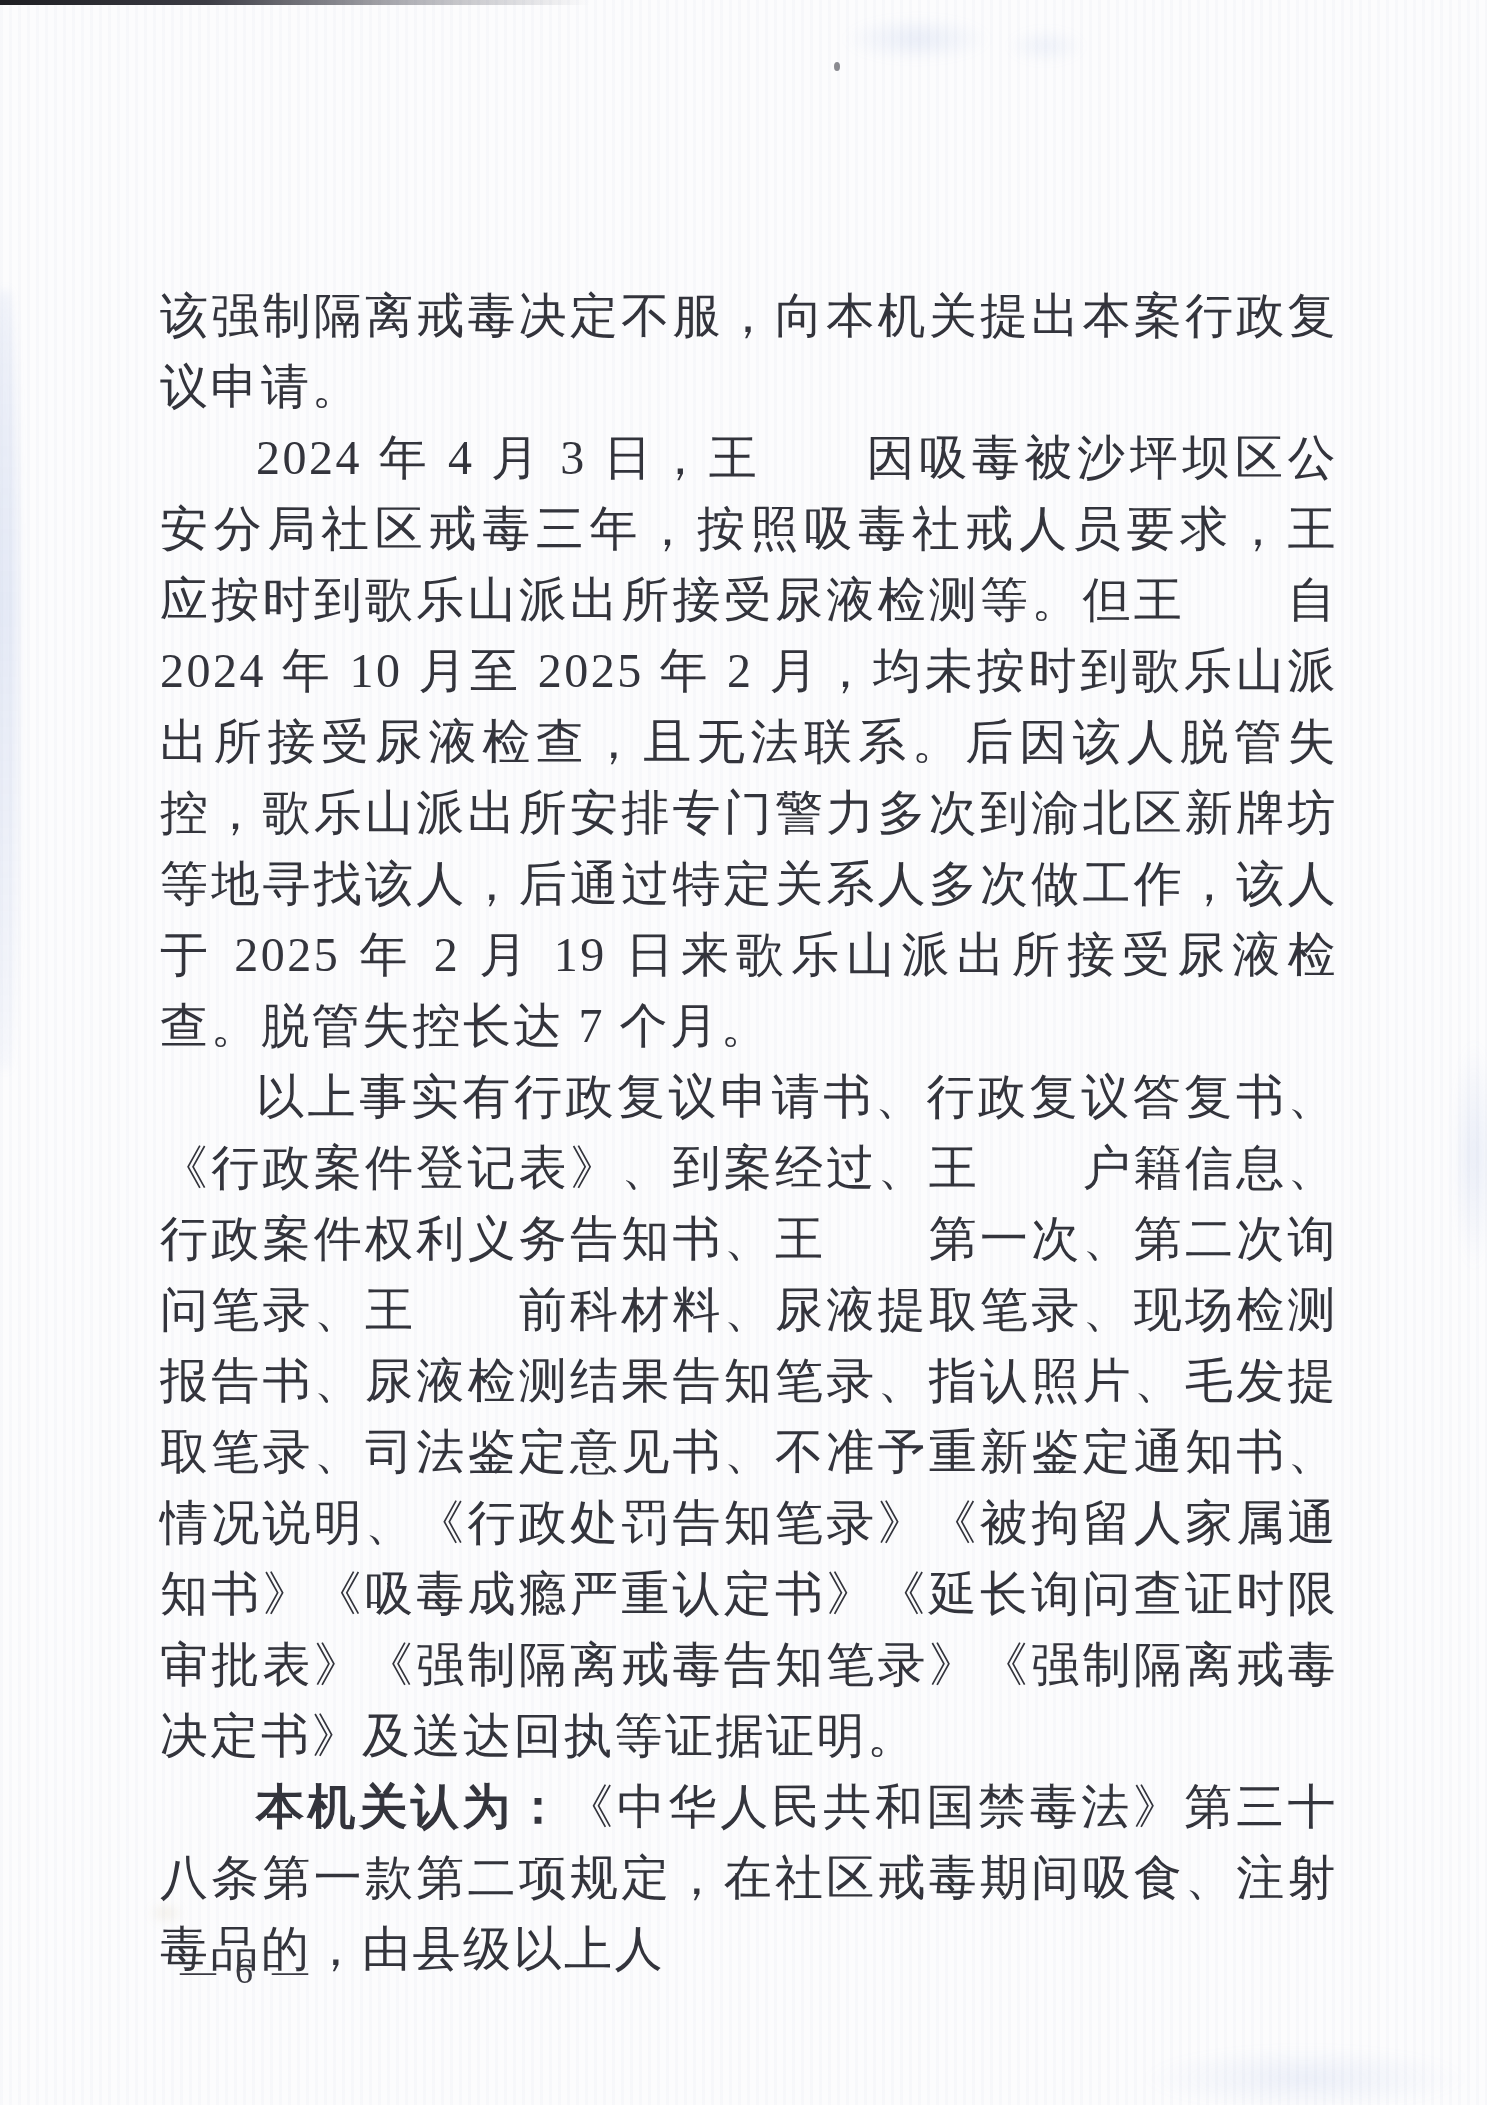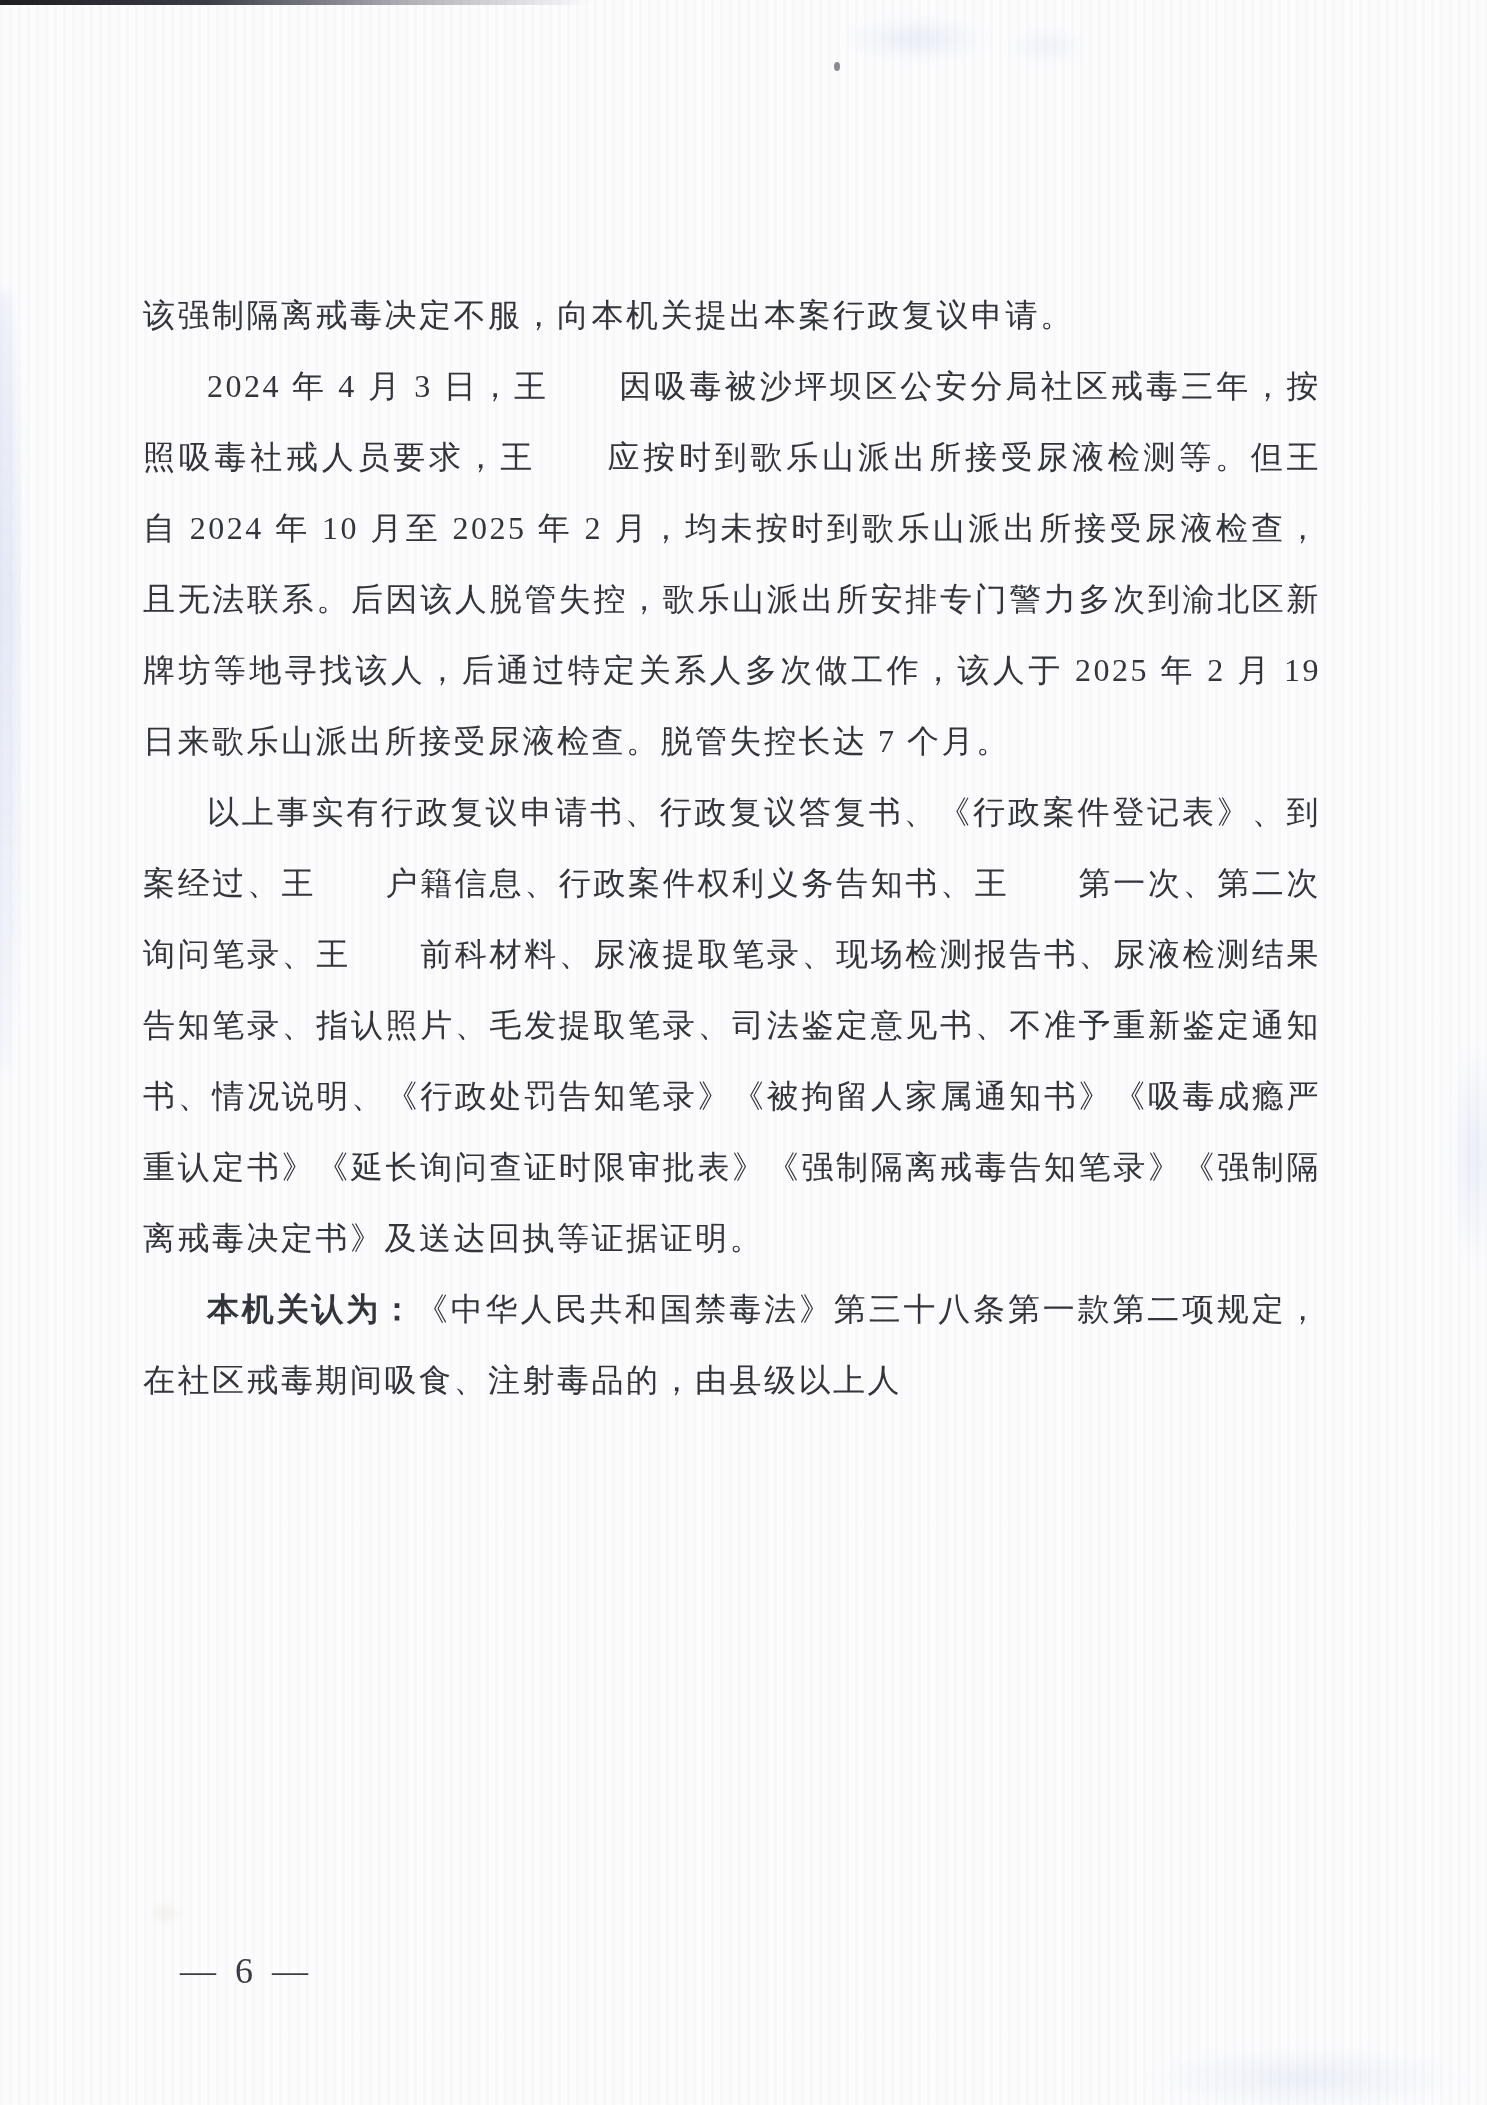--- a/index.html
+++ b/index.html
@@ -23,25 +23,25 @@
     inset: 0;
     background: repeating-linear-gradient(
       90deg,
       rgba(140,155,190,0.045) 0px, rgba(140,155,190,0.045) 3px,
       rgba(255,255,255,0) 3px, rgba(255,255,255,0) 9px
     );
     pointer-events: none;
   }
   .body-text {
     position: absolute;
-    left: 143px;
+    left: 160px;
     top: 280px;
     width: 1178px;
     color: #33343c;
-    font-size: 32px;
+    font-size: 48px;
     line-height: 71px;
     letter-spacing: 2.5px;
     text-align: justify;
   }
   .body-text p {
     margin: 0;
     padding: 0;
   }
   .body-text p.indent {
     text-indent: 2em;

